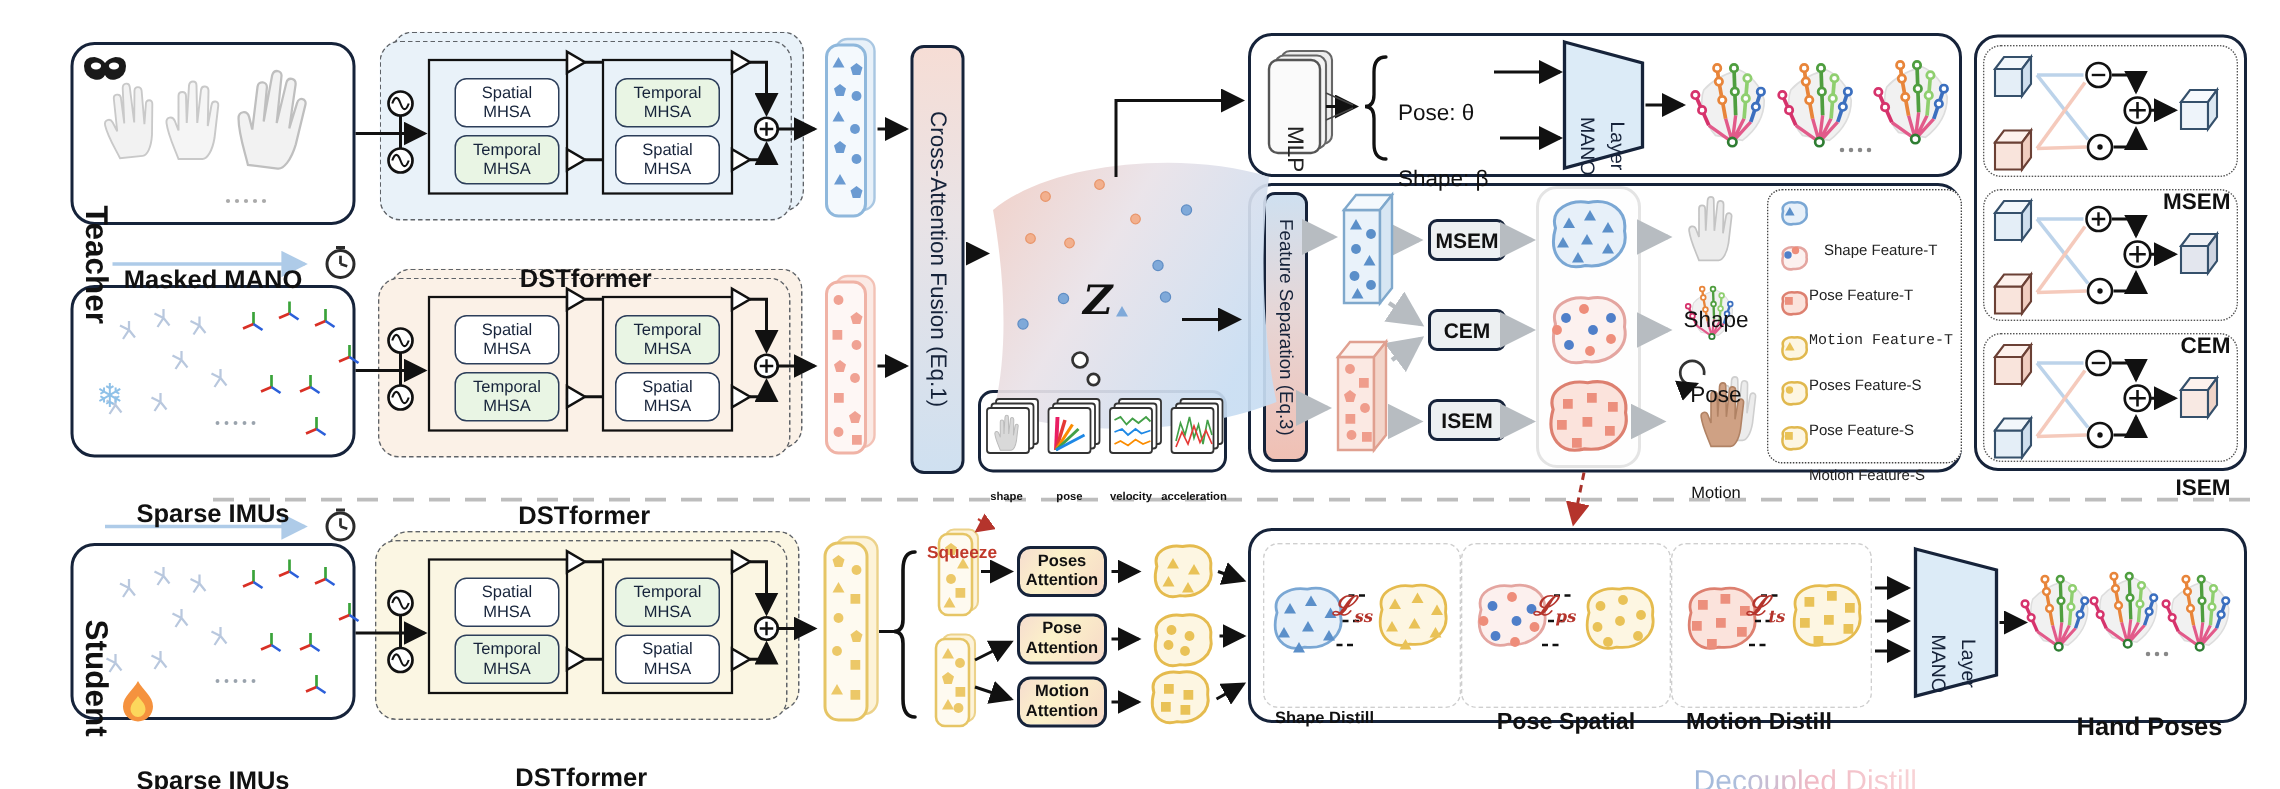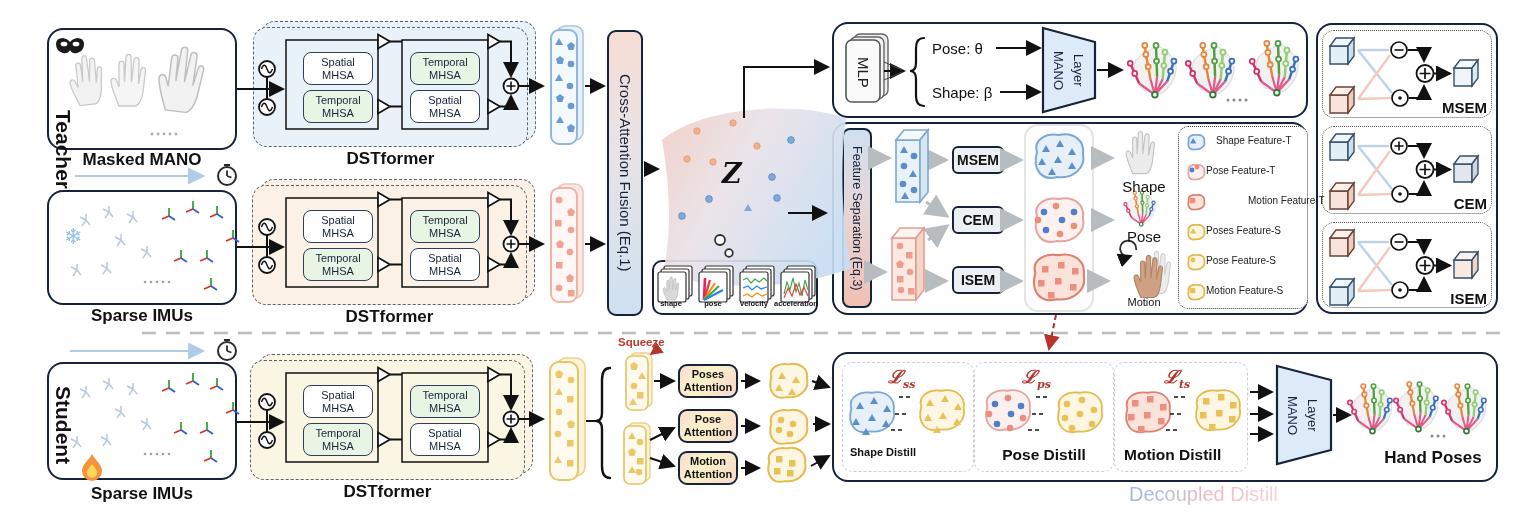--- a/index.html
+++ b/index.html
@@ -6,21 +6,21 @@
   #fig{position:relative;width:1520px;height:526px;background:#fff;font-family:"Liberation Sans",sans-serif;overflow:hidden;}
   .abs{position:absolute;box-sizing:border-box;}
   .box{border:2.5px solid #16233a;border-radius:16px;background:transparent;}
   .dashbox{border:1.7px dashed #5f6368;border-radius:14px;}
   .mhsa{border:1.6px solid #2c3e5a;border-radius:8px;display:flex;align-items:center;justify-content:center;text-align:center;font-size:11px;line-height:1.12;color:#16233a;background:#fff;}
   .green{background:#e9f5e4;}
   .mod{background:#edf0f2;border:2px solid #16233a;border-radius:6px;display:flex;align-items:center;justify-content:center;font-weight:bold;font-size:14px;color:#111;}
   .attn{background:linear-gradient(125deg,#f6ddcf 0%,#fcf2c9 40%,#f6d9c8 100%);border:2px solid #16233a;border-radius:9px;display:flex;align-items:center;justify-content:center;text-align:center;font-weight:bold;font-size:11px;line-height:1.15;color:#111;}
   .vt{writing-mode:vertical-rl;display:flex;align-items:center;justify-content:center;color:#16233a;}
   .lbl{font-weight:bold;font-size:17px;color:#111;text-align:center;}
-  .t{position:absolute;box-sizing:border-box;pointer-events:none;color:#111;}
+  .t{position:absolute;box-sizing:border-box;pointer-events:none;color:#111;margin-top:27px;}
   .caf{background:linear-gradient(180deg,#f6ddd5 0%,#e9e3e6 40%,#cfe0f0 100%);border:2.5px solid #16233a;border-radius:9px;font-size:15px;}
   .fs{background:linear-gradient(180deg,#cfe0f0 0%,#e6d6d6 45%,#f0c0b4 100%);border:2px solid #16233a;border-radius:8px;font-size:12.5px;}
   .legend{border:1.7px dotted #444;border-radius:10px;background:#fff;}
   .legtxt{font-size:10px;color:#222;}
   .dotbox{border:1.7px dotted #555;border-radius:12px;}
   .dashsub{border:1.6px dashed #cfcfcf;border-radius:10px;}
   .loss{font-family:"DejaVu Serif",serif;font-style:italic;font-weight:bold;color:#b5342c;font-size:18px;}
   .loss sub{font-size:11px;}
   .semlbl{font-weight:bold;font-size:15px;color:#111;text-align:right;}
   .grad-text{font-weight:normal;font-size:20px;text-align:right;background:linear-gradient(90deg,#85abd8 0%,#aebfdc 40%,#f0b9c4 65%,#f8d3d6 100%);-webkit-background-clip:text;background-clip:text;color:transparent;}
@@ -777,37 +777,37 @@
   <div class="t" style="left:932px;top:84px;width:66px;font-size:15px;"><span>Shape: β</span></div>
   <div class="t" style="left:1048px;top:38px;width:42px;height:64px;writing-mode:vertical-lr;white-space:pre-line;font-size:13px;line-height:1.55;text-align:center;color:#16233a;"><span>MANO
 Layer</span></div>
 
   <div class="t" style="left:1114px;top:178px;width:60px;font-size:15px;text-align:center;"><span>Shape</span></div>
   <div class="t" style="left:1114px;top:228px;width:60px;font-size:15px;text-align:center;"><span>Pose</span></div>
   <div class="t" style="left:1108px;top:296px;width:72px;font-size:11px;text-align:center;"><span>Motion</span></div>
 
   <div class="t legtxt" style="left:1216px;top:135px;width:100px;"><span>Shape Feature-T</span></div>
   <div class="t legtxt" style="left:1206px;top:165px;width:100px;"><span>Pose Feature-T</span></div>
-  <div class="t legtxt" style="left:1248px;top:195px;width:112px;"><span>Motion Feature-T</span></div>
+  <div class="t legtxt" style="left:1206px;top:195px;width:112px;font-family:Liberation Mono, monospace;"><span>Motion Feature-T</span></div>
   <div class="t legtxt" style="left:1206px;top:225px;width:100px;"><span>Poses Feature-S</span></div>
   <div class="t legtxt" style="left:1206px;top:255px;width:100px;"><span>Pose Feature-S</span></div>
   <div class="t legtxt" style="left:1206px;top:285px;width:100px;"><span>Motion Feature-S</span></div>
 
   <div class="t semlbl" style="left:1425px;top:99px;width:62px;"><span>MSEM</span></div>
   <div class="t semlbl" style="left:1425px;top:195px;width:62px;"><span>CEM</span></div>
   <div class="t semlbl" style="left:1425px;top:290px;width:62px;"><span>ISEM</span></div>
 
   <div class="t" style="left:618px;top:336px;width:52px;font-size:11.5px;font-weight:bold;color:#c0392b;"><span>Squeeze</span></div>
 
   <div class="t loss" style="left:888px;top:364px;width:44px;"><span>ℒ</span><sub>ss</sub></div>
   <div class="t loss" style="left:1022px;top:364px;width:44px;"><span>ℒ</span><sub>ps</sub></div>
   <div class="t loss" style="left:1164px;top:364px;width:44px;"><span>ℒ</span><sub>ts</sub></div>
 
   <div class="t" style="left:850px;top:446px;width:116px;font-weight:bold;font-size:11px;"><span>Shape Distill</span></div>
-  <div class="t" style="left:986px;top:446px;width:116px;font-weight:bold;font-size:15.5px;text-align:center;"><span>Pose Distill</span></div>
+  <div class="t" style="left:986px;top:446px;width:116px;font-weight:bold;font-size:15.5px;text-align:center;"><span>Pose Spatial</span></div>
   <div class="t" style="left:1124px;top:446px;width:116px;font-weight:bold;font-size:15.5px;text-align:left;"><span>Motion Distill</span></div>
 
   <div class="t grad-text" style="left:1078px;top:483px;width:200px;"><span>Decoupled Distill</span></div>
 
   <div class="t" style="left:1282px;top:376px;width:44px;height:78px;writing-mode:vertical-lr;white-space:pre-line;font-size:13px;line-height:1.55;text-align:center;color:#16233a;"><span>MANO
 Layer</span></div>
   <div class="t lbl" style="left:1374px;top:448px;width:118px;"><span>Hand Poses</span></div>
 
 </div>
 

